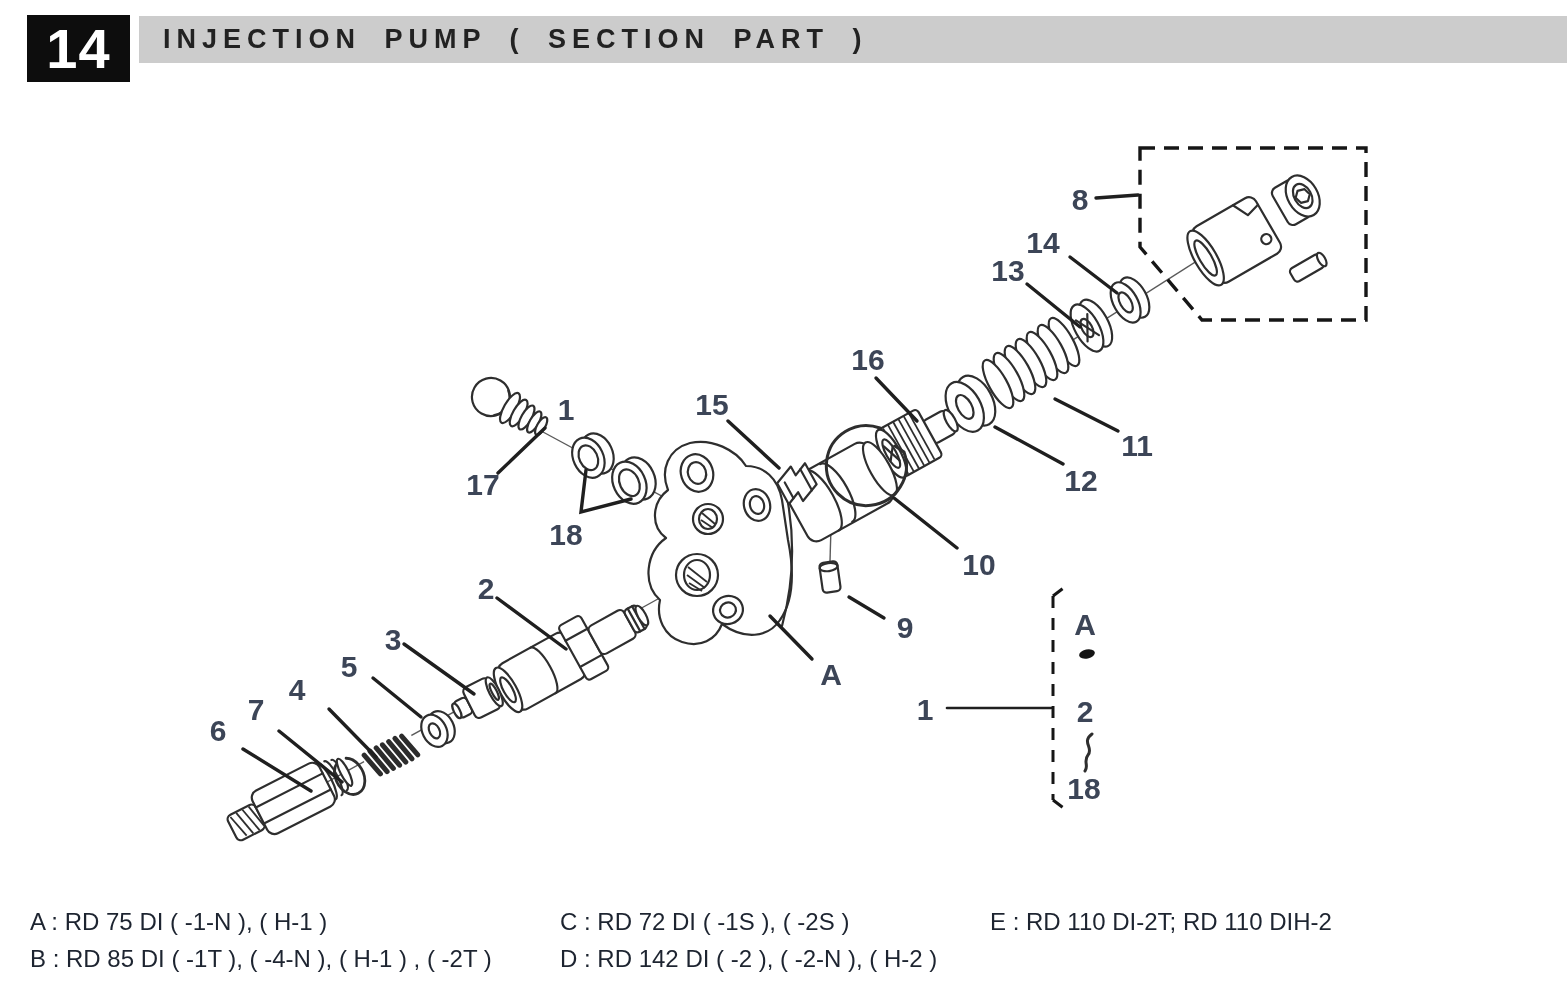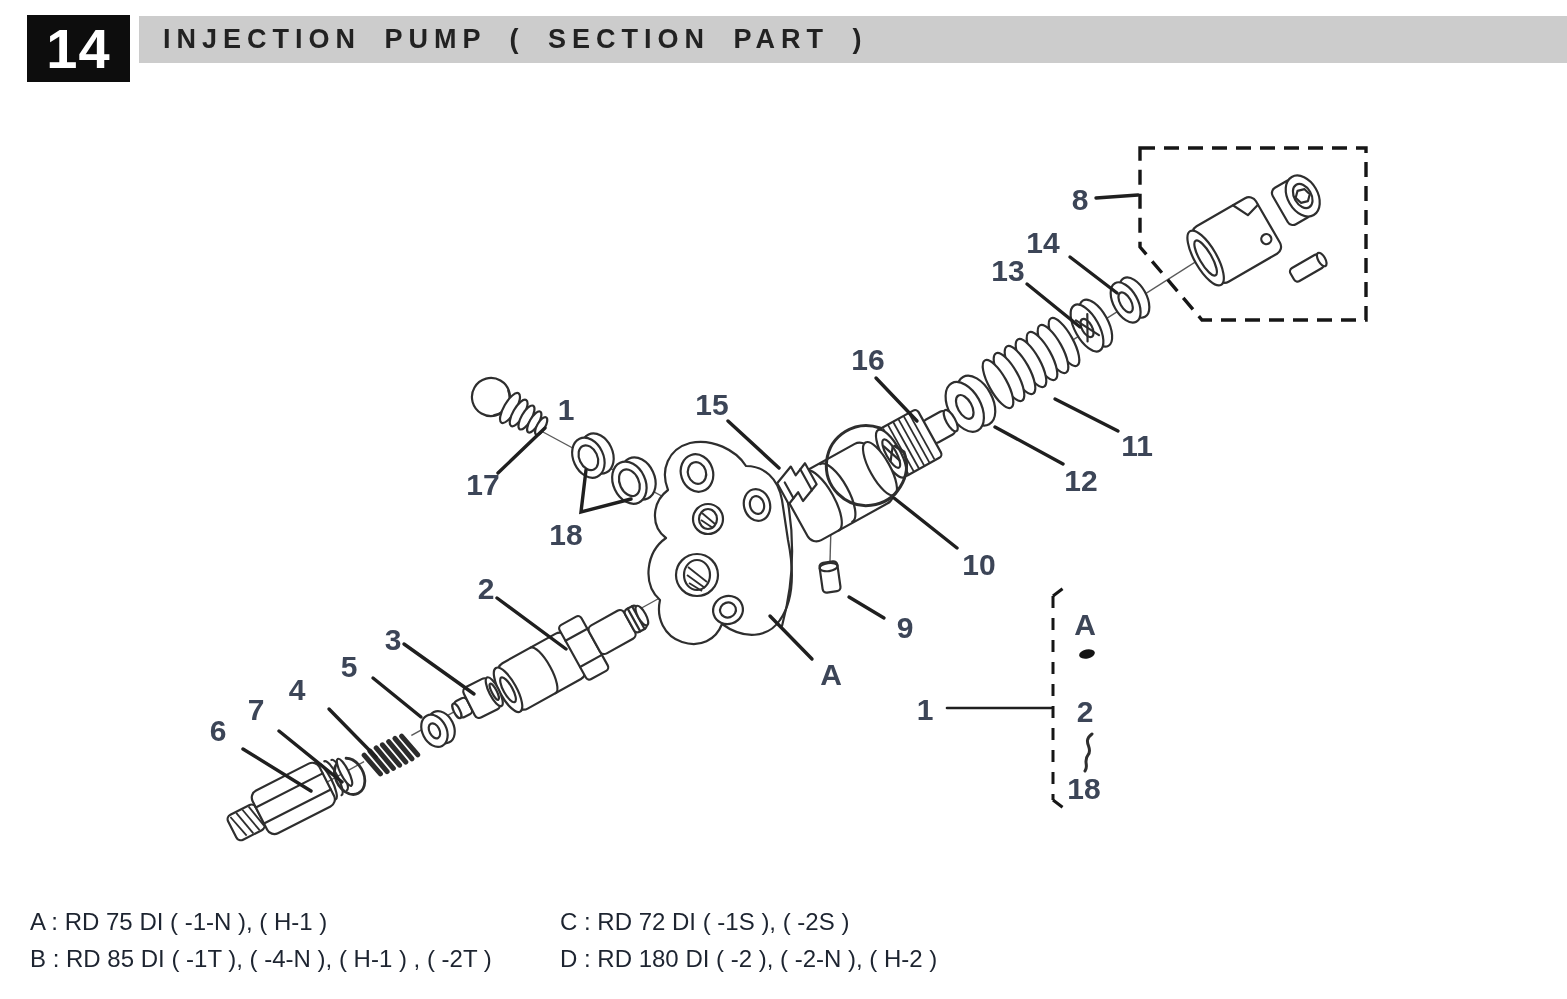--- a/index.html
+++ b/index.html
@@ -324,15 +324,18 @@
   </g>
 </svg>
 
 <div class="legend">
   <div class="legend-col" style="left:30px">
     <div class="legend-line">A : RD 75 DI ( -1-N ), ( H-1 )</div>
     <div class="legend-line">B : RD 85 DI ( -1T ), ( -4-N ), ( H-1 ) , ( -2T )</div>
   </div>
   <div class="legend-col" style="left:560px">
     <div class="legend-line">C : RD 72 DI ( -1S ), ( -2S )</div>
-    <div class="legend-line">D : RD 180 DI ( -2 ), ( -2-N ), ( H-2 )</div>
+    <div class="legend-line">D : RD 142 DI ( -2 ), ( -2-N ), ( H-2 )</div>
+  </div>
+  <div class="legend-col" style="left:990px">
+    <div class="legend-line">E : RD 110 DI-2T; RD 110 DIH-2</div>
   </div>
 </div>
 
 </body></html>

